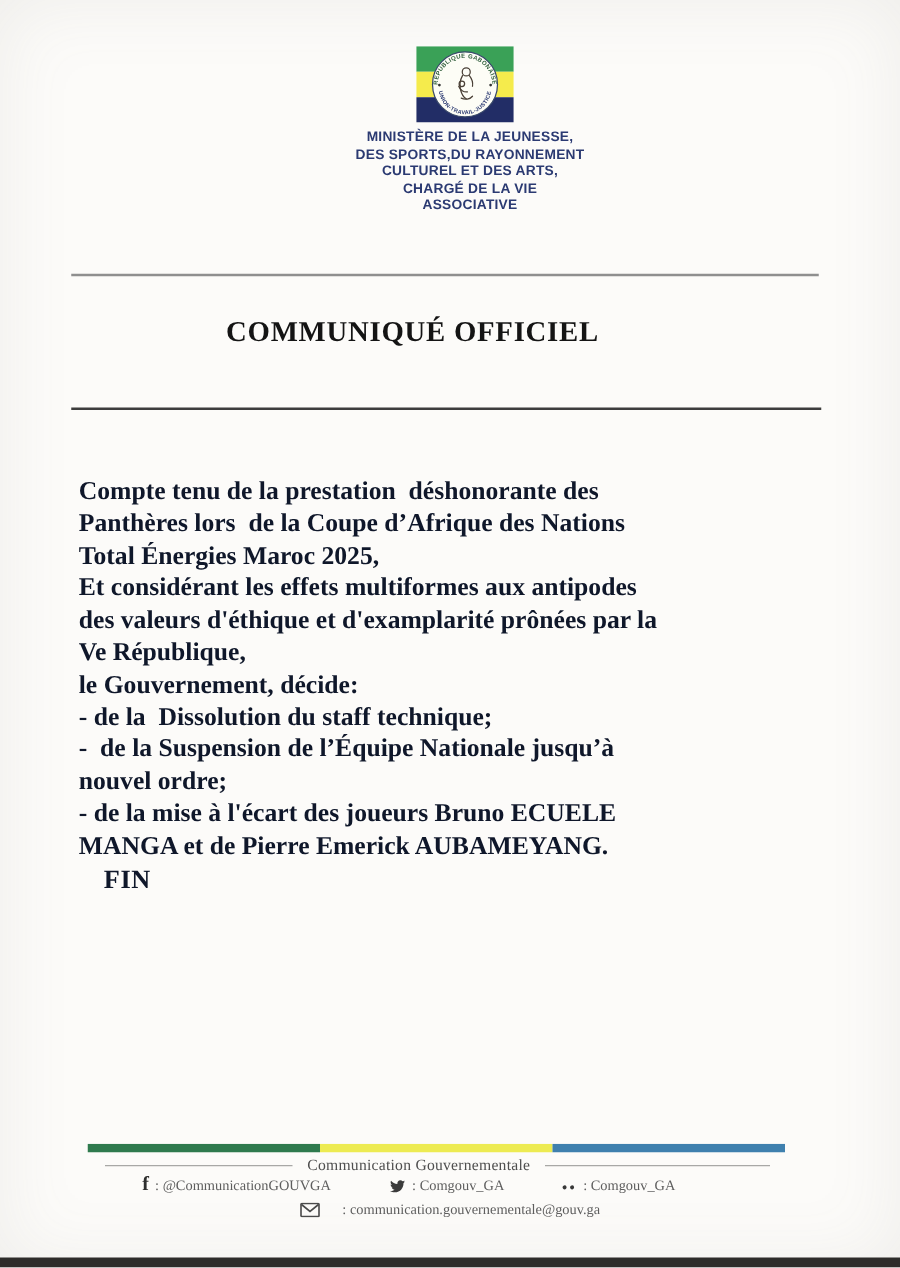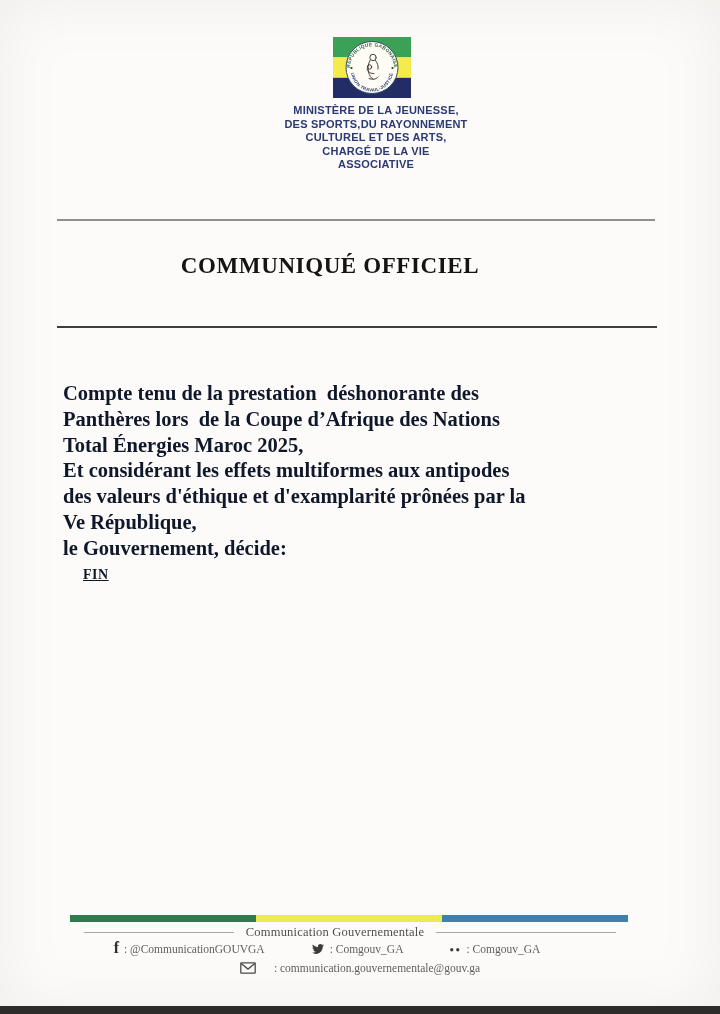--- a/index.html
+++ b/index.html
@@ -28,21 +28,21 @@
     letter-spacing:0.6px; color:#141414;
   }
   .body-block {
     position:absolute; left:63px; top:381px; width:620px;
     font-size:20.5px; font-weight:bold; line-height:25.8px; color:#0f172a;
   }
   .body-block p { margin:0; white-space:pre-wrap; }
   .p-decisions  { margin-top:9px; }
   .p-federation { margin-top:14px; }
   .p-dateline   { margin-top:15px; }
-  .p-fin        { margin-top:43px; padding-left:20px; font-size:14px; letter-spacing:0.5px;text-decoration:underline; }
+  .p-fin        { margin-top:43px; padding-left:20px; font-size:21px; letter-spacing:0.5px; }
   .tricolor { position:absolute; left:70px; top:915px; width:558px; height:7px; display:block; }
   .caption-row {
     position:absolute; top:925px; left:0; width:720px;
     transform:translateX(-10px);
     display:flex; align-items:center; justify-content:center; gap:12px;
   }
   .caption-line { height:1px; background:#a8a8a6; }
   .caption-line.left  { width:150px; }
   .caption-line.right { width:180px; }
   .caption-text { font-size:12.5px; color:#4f4f4f; letter-spacing:0.2px; }
@@ -106,20 +106,25 @@
   <div class="rule rule-bottom"></div>
 
   <div class="body-block">
     <p class="p-intro">Compte tenu de la prestation  déshonorante des
 Panthères lors  de la Coupe d’Afrique des Nations
 Total Énergies Maroc 2025,
 Et considérant les effets multiformes aux antipodes
 des valeurs d'éthique et d'examplarité prônées par la
 Ve République,
 le Gouvernement, décide:</p>
+    <p class="p-decisions">- de la  Dissolution du staff technique;
+-  de la Suspension de l’Équipe Nationale jusqu’à
+nouvel ordre;
+- de la mise à l'écart des joueurs Bruno ECUELE
+MANGA et de Pierre Emerick AUBAMEYANG.</p>
     <p class="p-fin">FIN</p>
   </div>
 
   <svg class="tricolor" width="558" height="7" viewBox="0 0 558 7" preserveAspectRatio="none">
     <rect x="0" y="0" width="186" height="7" fill="#2f7a4e"></rect>
     <rect x="186" y="0" width="186" height="7" fill="#edeb52"></rect>
     <rect x="372" y="0" width="186" height="7" fill="#3f80ae"></rect>
   </svg>
 
   <div class="caption-row">

